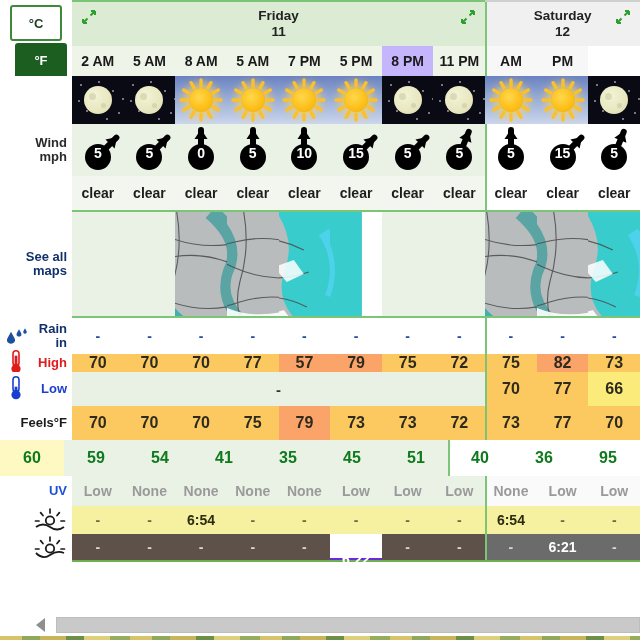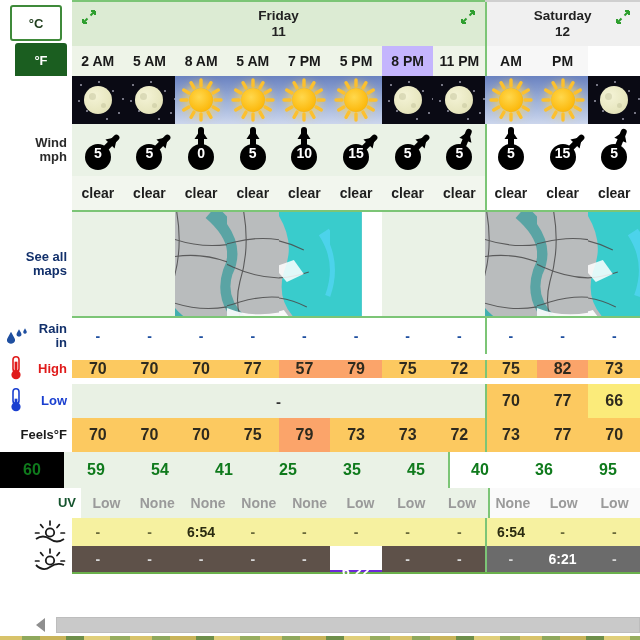--- a/index.html
+++ b/index.html
@@ -137,34 +137,34 @@
   #maprow .cells { border-top: 2px solid #7cc576; border-bottom: 2px solid #7cc576; }
   #maprow .c { padding:0; overflow:hidden; }
   .mapimg { width:100%; height:100%; position:relative; overflow:hidden;
             background:#ffffff; }
 
   
   #rainrow { height: 36px; }
   #rainrow .c { background:#ffffff; color:#1f4fa0; font-size:14px; font-weight:bold;}
   #rainrow .lbl { color:#12306b; }
 
-  #highrow { height: 30px; align-items: center; }
+  #highrow { height: 18px; }
   #highrow .lbl { color:#e01b1b; }
   #lowrow  { height: 34px; }
   #lowrow .lbl  { color:#1a3fd0; }
   #feelsrow{ height: 34px; }
   #feelsrow .lbl { color:#1a1a1a; }
   .tempcell { font-size:16px; font-weight:bold; color:#2e2a1e; }
 
   #humidrow { height: 36px; }
   #humidrow .lbl { color:#1a7a1a; }
   #humidrow .c { font-size:16px; font-weight:bold; color:#0f7a1c; }
 
   #uvrow { height: 30px; }
-  #uvrow .lbl { color:#14532d;margin-left:9px; }
+  #uvrow .lbl { color:#1d4ed8; }
   #uvrow .c { font-size:14px; font-weight:bold; color:#9a9a9a; }
 
   #sunriserow { height: 28px; }
   #sunriserow .c { background:#f6f1a0; color:#2b2b10; font-size:14px; font-weight:bold; }
   #sunsetrow  { height: 28px; }
   #sunsetrow .c { background:#5e5149; color:#ffffff; font-size:14px; font-weight:bold; }
   #sunsetrow .cells { border-bottom: 2px solid #6ab04c; }
   .sunicon { width:34px; height:24px; }
 
   
@@ -864,27 +864,27 @@
         <div class="c tempcell" style="background: rgb(252, 201, 96);">73</div>
         <div class="c tempcell" style="background: rgb(252, 201, 96);">72</div>
         <div class="c daysep tempcell" style="background: rgb(252, 201, 96);">73</div>
         <div class="c tempcell" style="background: rgb(252, 201, 96);">77</div>
         <div class="c tempcell" style="background: rgb(252, 201, 96);">70</div>
       </div>
   </div>
 
   <div class="row" id="humidrow">
     <div class="cells" id="humidcells">
-        <div class="c  " style="background: #000000;">60</div>
+        <div class="c  " style="background: #fef9c3;">60</div>
         <div class="c  " style="background: rgb(234, 242, 230);">59</div>
         <div class="c  " style="background: rgb(234, 242, 230);">54</div>
         <div class="c  " style="background: rgb(234, 242, 230);">41</div>
-        <div class="c  " style="background: rgb(234, 242, 230);">25</div>
         <div class="c  " style="background: rgb(234, 242, 230);">35</div>
         <div class="c  " style="background: rgb(234, 242, 230);">45</div>
+        <div class="c  " style="background: rgb(234, 242, 230);">51</div>
         <div class="c daysep" style="background: rgb(255, 255, 255);">40</div>
         <div class="c " style="background: rgb(255, 255, 255);">36</div>
         <div class="c " style="background: rgb(255, 255, 255);">95</div>
       </div>
   </div>
 
   <div class="row" id="uvrow">
     <div class="lbl">
       <div>UV</div>
     </div>

